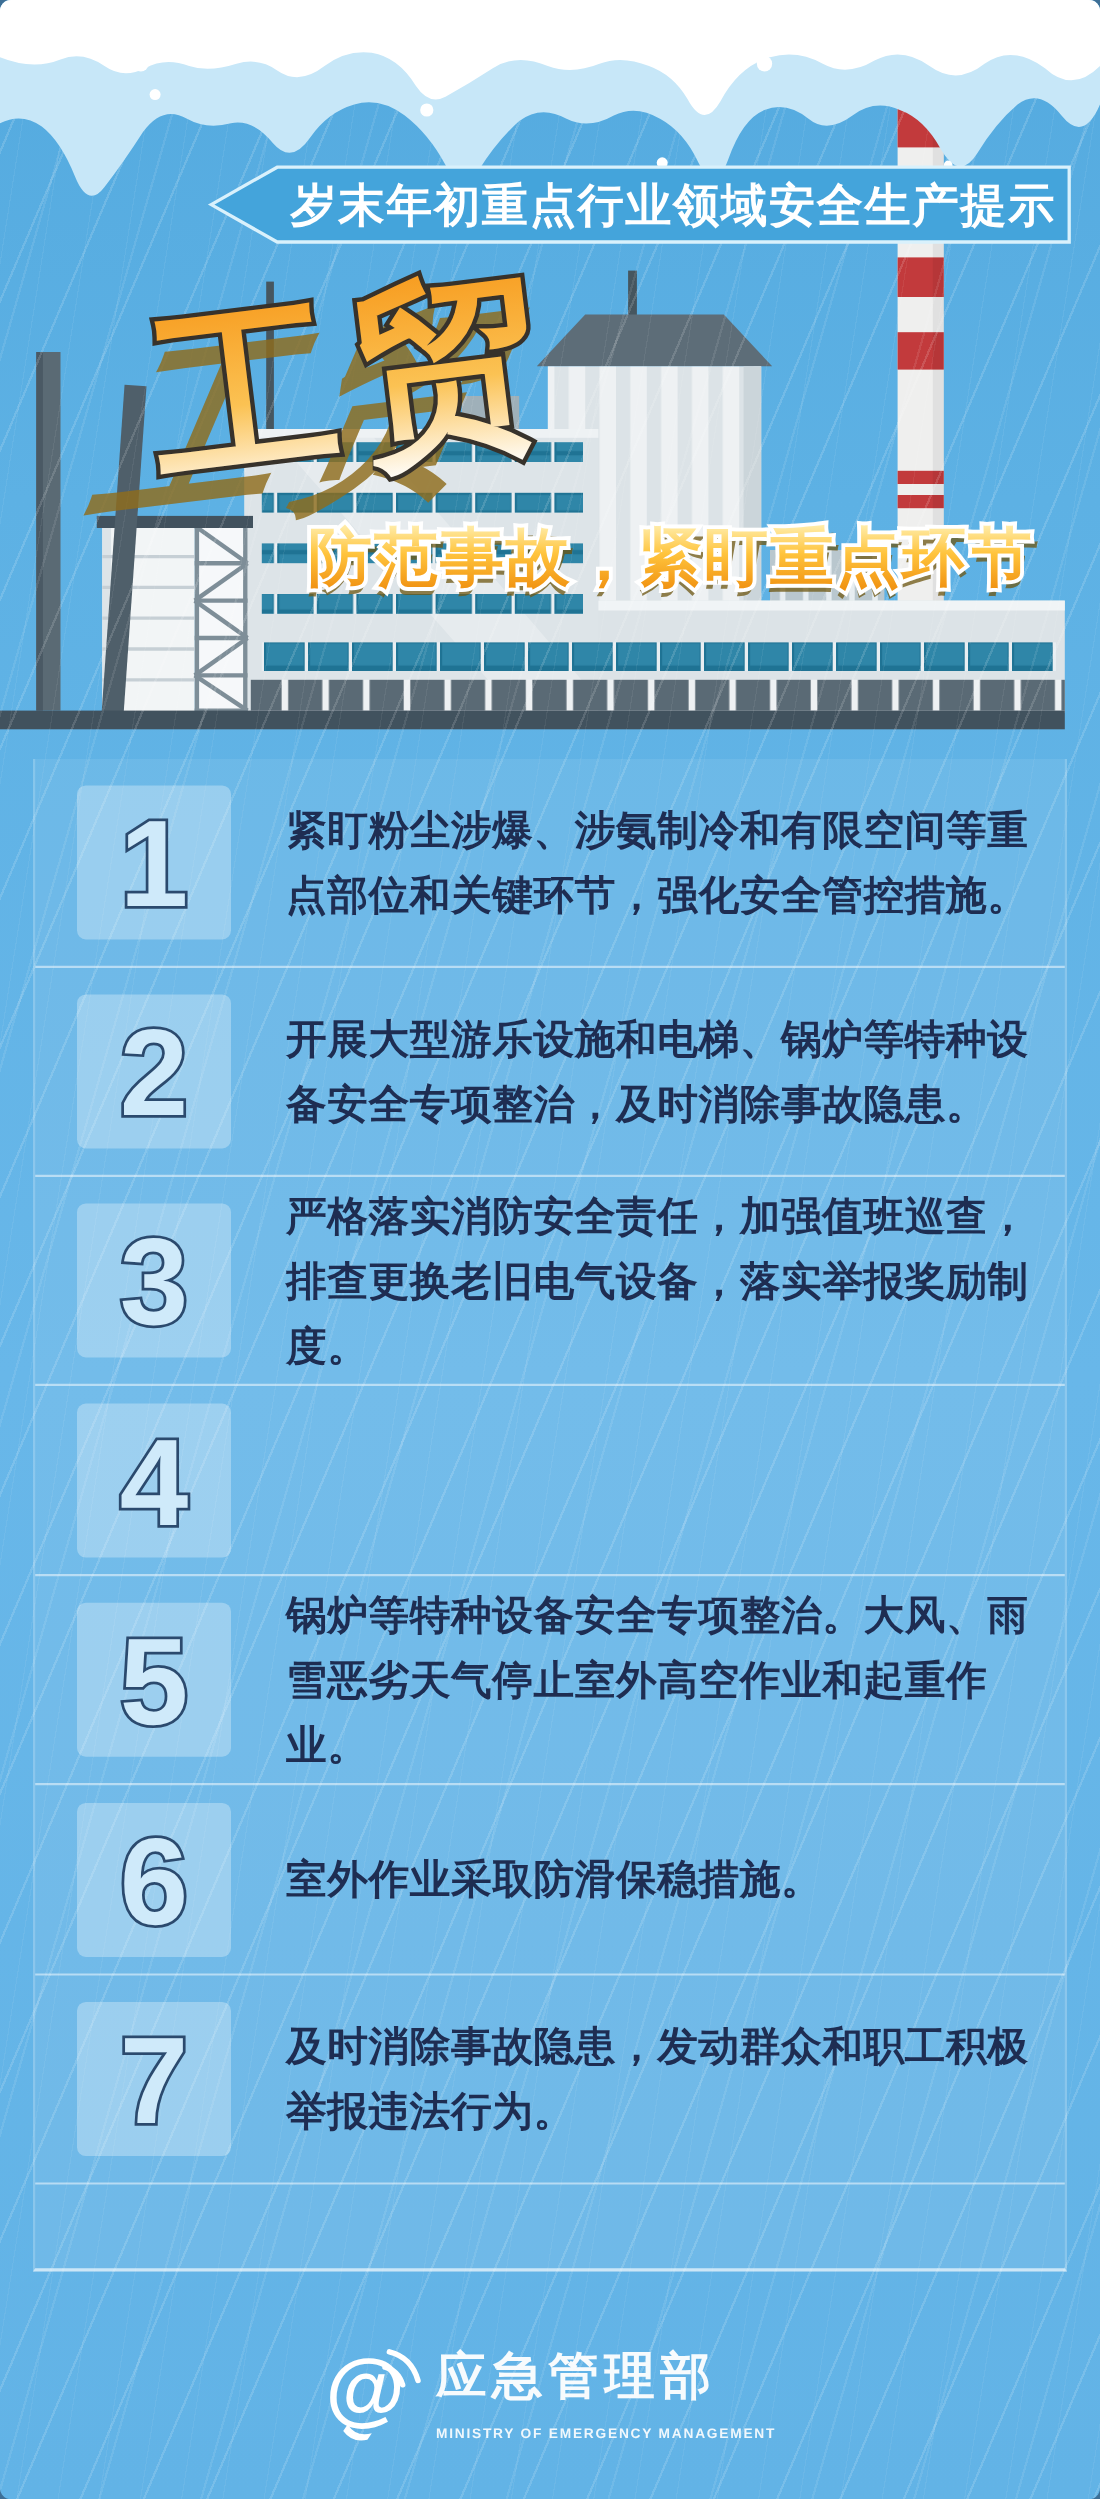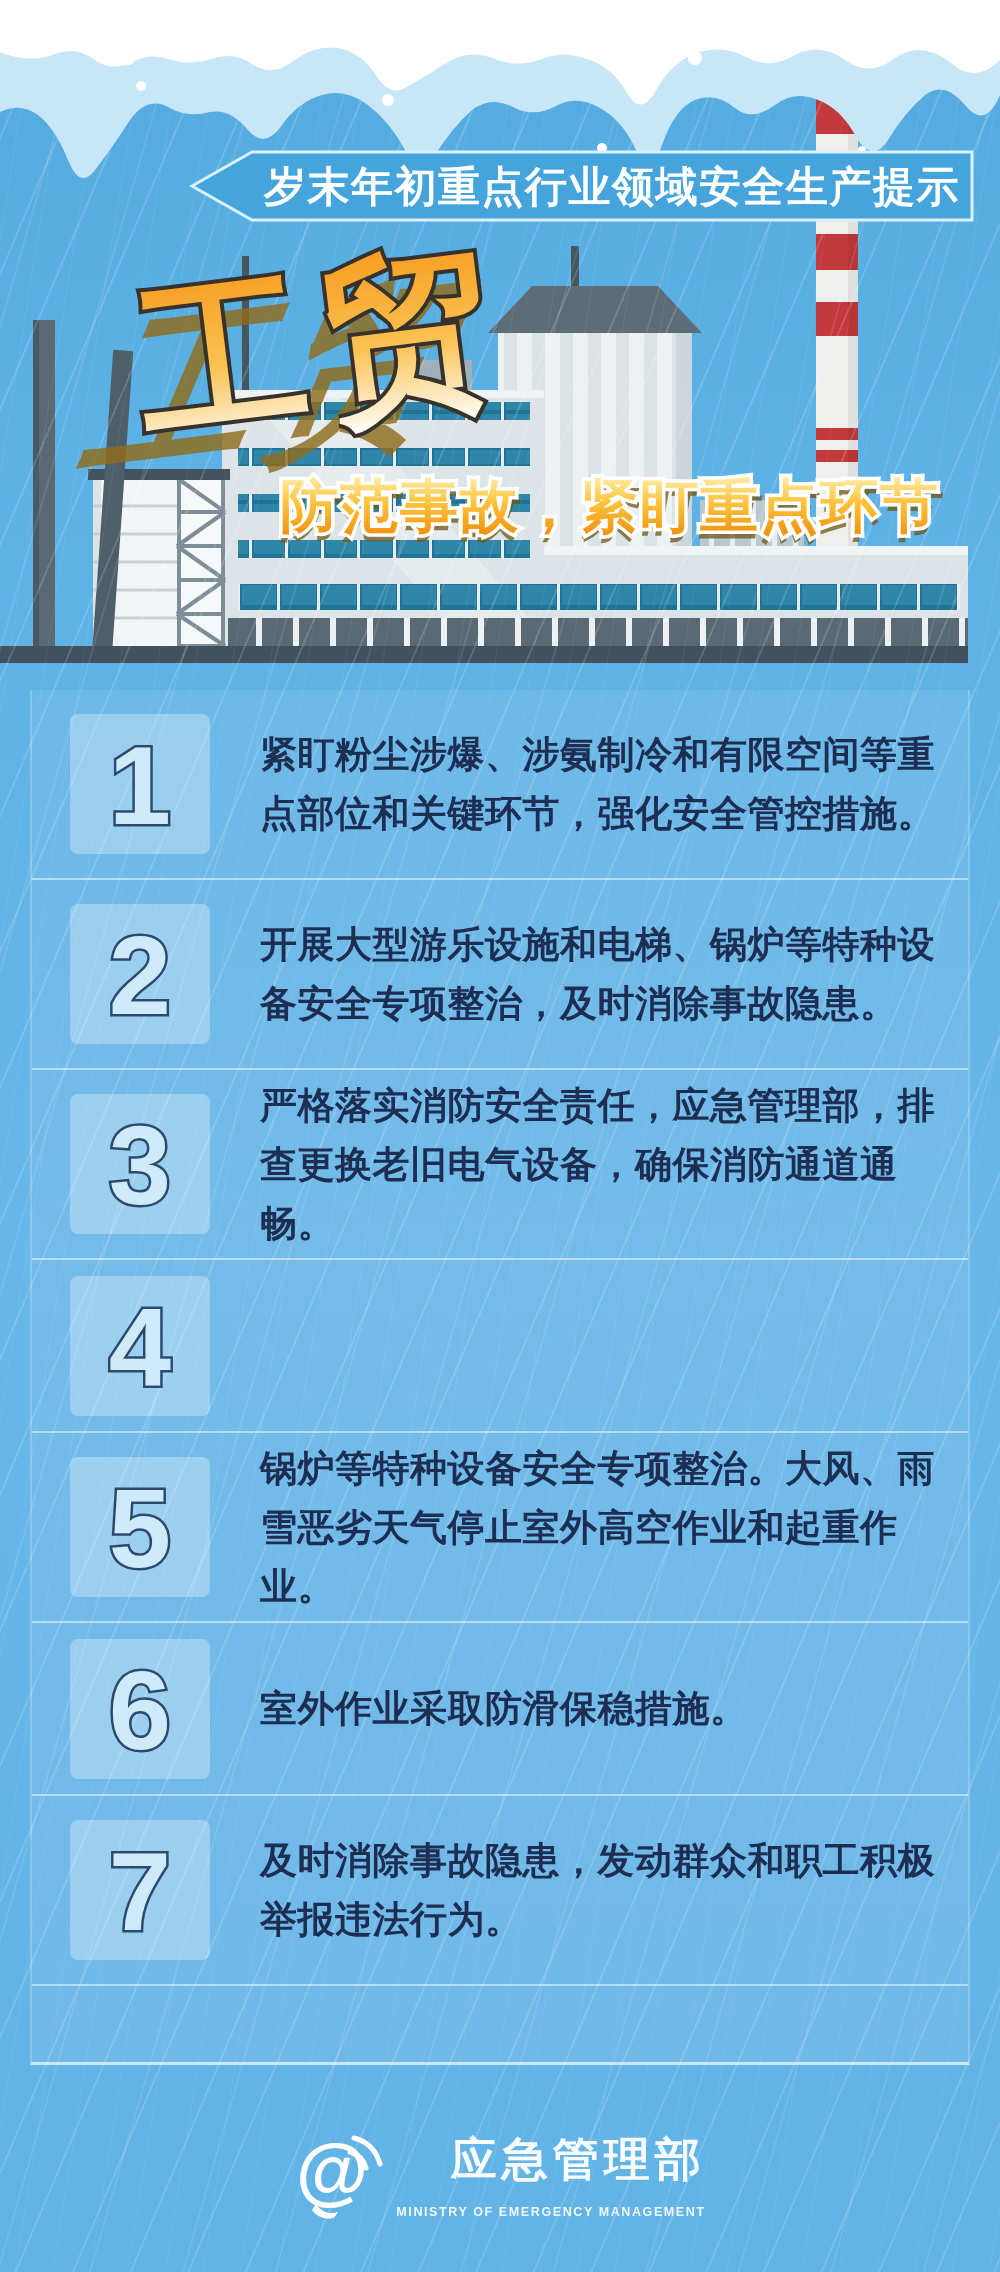--- a/index.html
+++ b/index.html
@@ -1,19 +1,20 @@
 <!DOCTYPE html>
 <html><head>
 <meta charset="utf-8">
 <style>
   html,body{margin:0;padding:0;background:#3d6f96;}
   .poster{
     position:relative;width:1000px;height:2272px;overflow:hidden;
     font-family:"Liberation Sans","DejaVu Sans",sans-serif;
     background:linear-gradient(180deg,#54aadf 0%,#5db1e4 20%,#68b7e9 55%,#62b3e6 100%);
+    border-radius:10px;
   }
   .layer{position:absolute;left:0;top:0;width:100%;height:100%;pointer-events:none;}
   
   .rain{
     background-image:
       repeating-linear-gradient(113deg, rgba(255,255,255,.14) 0 2px, rgba(255,255,255,0) 2px 53px),
       repeating-linear-gradient(106deg, rgba(255,255,255,.09) 0 2px, rgba(255,255,255,0) 2px 89px),
       repeating-linear-gradient(99deg,  rgba(255,255,255,.06) 0 1px, rgba(255,255,255,0) 1px 37px);
   }
   .snow-svg{position:absolute;left:0;top:0;}
@@ -46,21 +47,21 @@
   .tip-text{
     width:692px;font-size:37px;line-height:59px;font-weight:700;
     color:#1e2d52;letter-spacing:.5px;
   }
   
   .footer{
     position:absolute;left:0;top:2126px;width:1000px;
     display:flex;align-items:center;justify-content:center;gap:10px;
     color:#ffffff;
   }
-  .footer-texts{display:flex;flex-direction:column;align-items:flex-end;}
+  .footer-texts{display:flex;flex-direction:column;align-items:flex-start;}
   .footer-name{font-size:46px;font-weight:700;letter-spacing:5px;opacity:.95;}
   .footer-caption{font-size:12.5px;font-weight:700;letter-spacing:1.6px;margin-top:14px;opacity:.9;}
 </style>
 </head>
 <body>
 
 <div class="poster">
 
   <svg class="factory-svg" width="1000" height="578" viewBox="0 0 1000 578">
     <defs>
@@ -230,21 +231,21 @@
       </div>
       <div class="tip-text">开展大型游乐设施和电梯、锅炉等特种设备安全专项整治，及时消除事故隐患。</div>
     </div>
 
     <div class="tip lines-2">
       <div class="tip-badge">
         <svg width="140" height="140" viewBox="0 0 140 140">
           <text x="70" y="110" text-anchor="middle" font-size="112" font-weight="bold" fill="#cfeafa" stroke="#2b4a6e" stroke-width="5" paint-order="stroke">3</text>
         </svg>
       </div>
-      <div class="tip-text">严格落实消防安全责任，应急管理部，排查更换老旧电气设备，确保消防通道通畅。</div>
+      <div class="tip-text">严格落实消防安全责任，加强值班巡查，排查更换老旧电气设备，落实举报奖励制度。</div>
     </div>
 
     <div class="tip lines-1">
       <div class="tip-badge">
         <svg width="140" height="140" viewBox="0 0 140 140">
           <text x="70" y="110" text-anchor="middle" font-size="112" font-weight="bold" fill="#cfeafa" stroke="#2b4a6e" stroke-width="5" paint-order="stroke">4</text>
         </svg>
       </div>
     </div>
 

